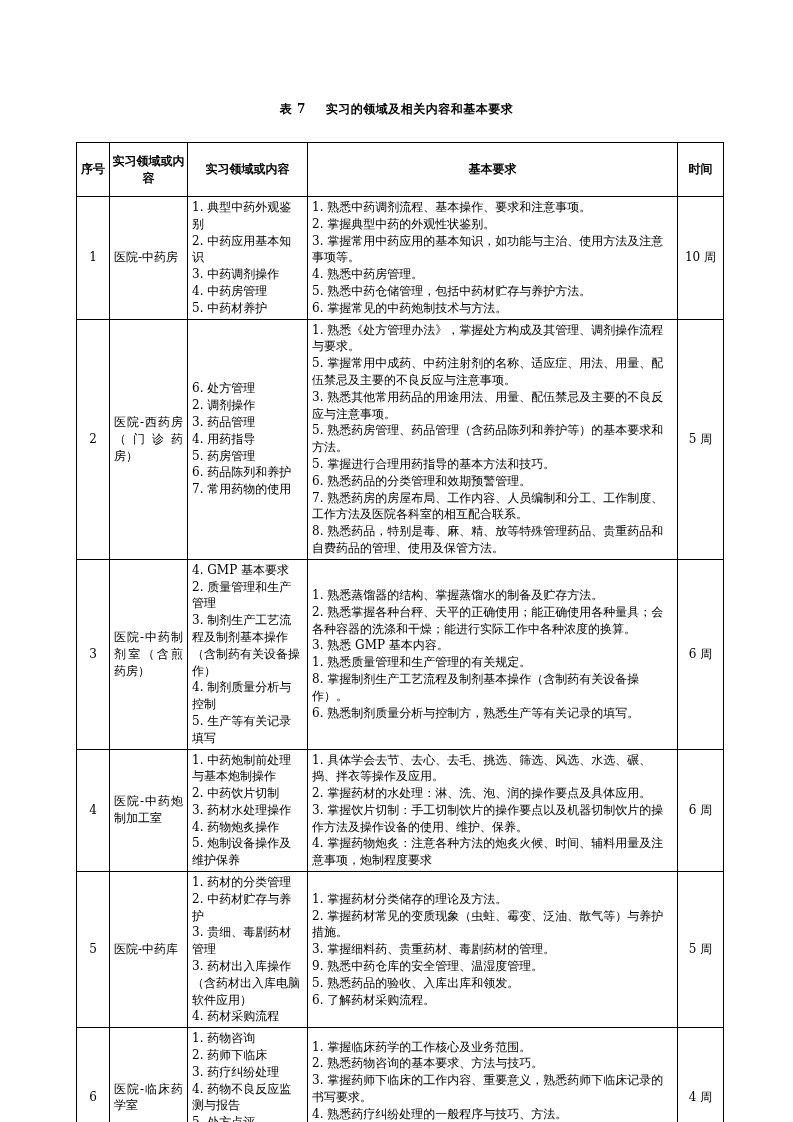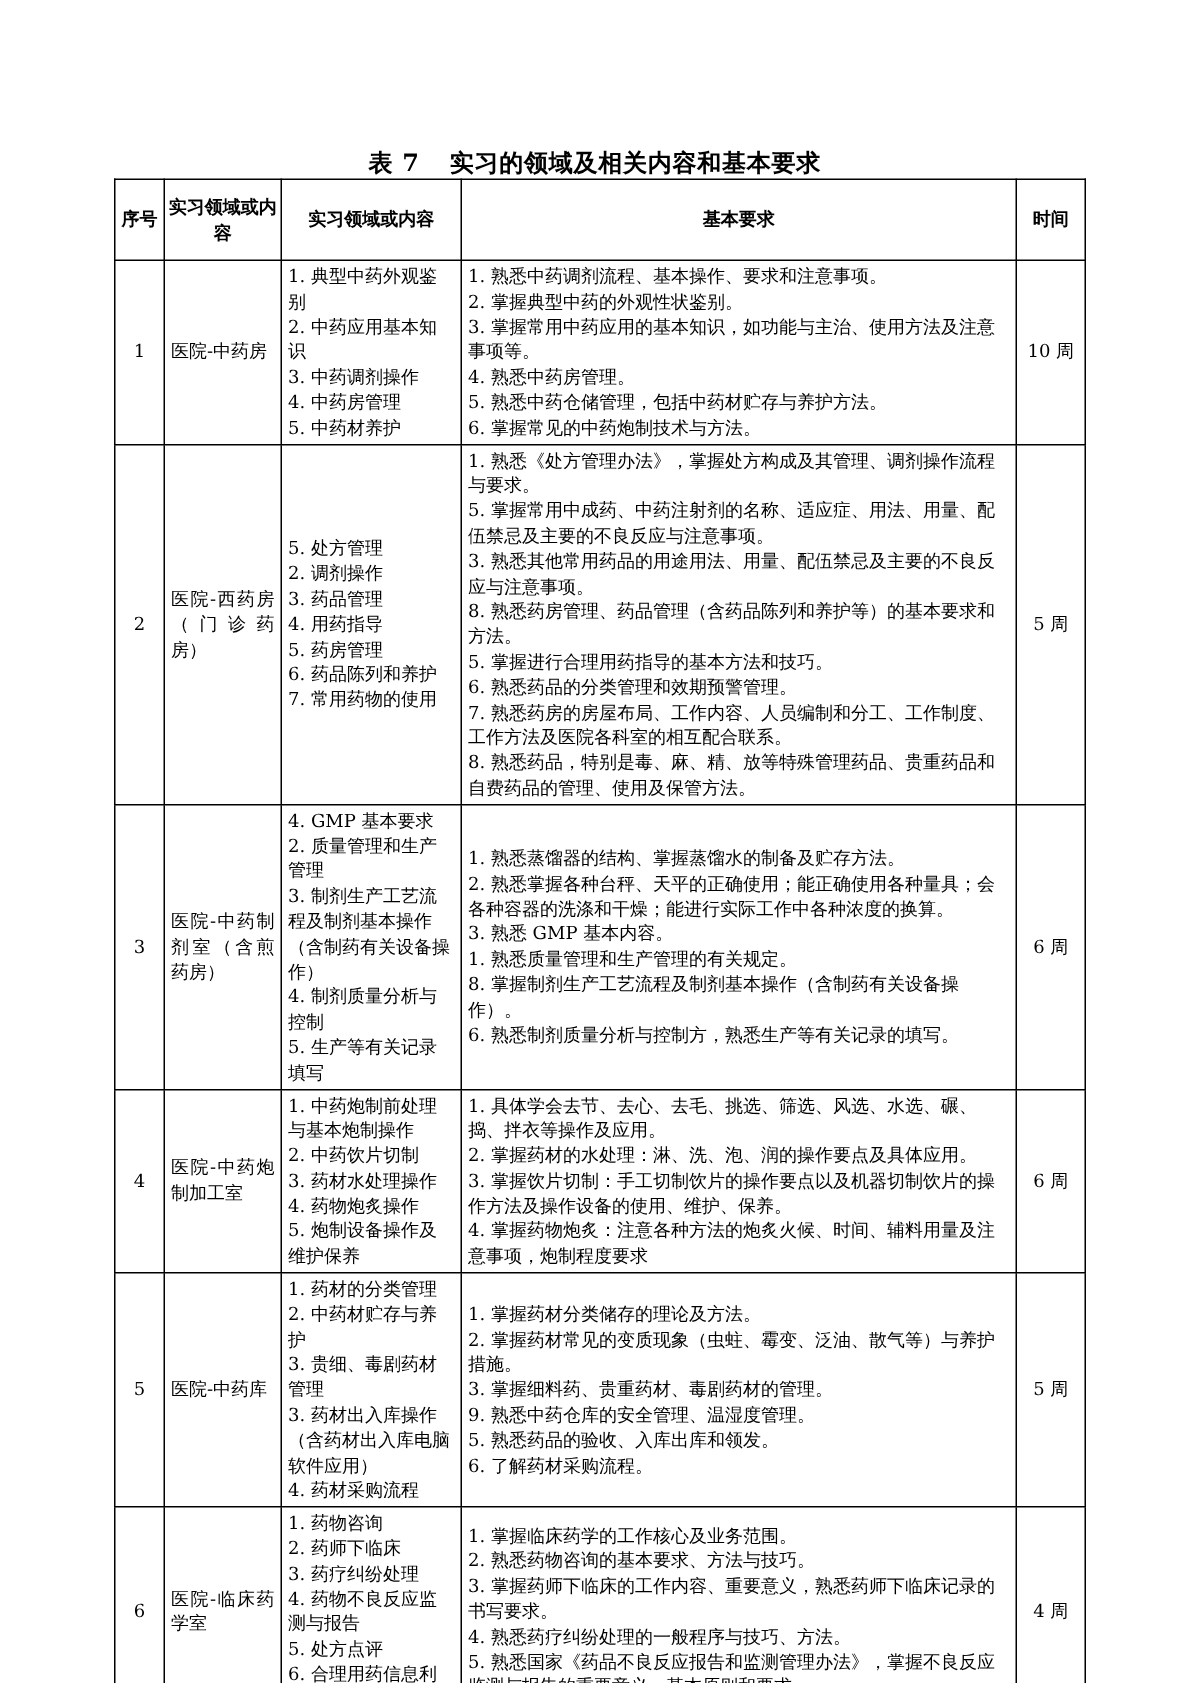--- a/index.html
+++ b/index.html
@@ -11,23 +11,23 @@
     color: #000;
     overflow: hidden;
   }
   .page {
     width: 793px; height: 1122px;
     padding-top: 99px;
   }
   .page-title {
     text-align: center;
     font-weight: bold;
-    font-size: 16px;
+    font-size: 12px;
     line-height: 20px;
-    margin-bottom: 0;
+    margin-bottom: 23px;
     letter-spacing: 0.5px;
   }
   .page-title .title-text { margin-left: 20px; }
   table.doc-table {
     border-collapse: collapse;
     table-layout: fixed;
     width: 647px;
     margin-left: 76px;
   }
   .doc-table col.c1 { width: 33px; }
@@ -110,33 +110,33 @@
         <div class="li">5. 熟悉中药仓储管理，包括中药材贮存与养护方法。</div>
         <div class="li">6. 掌握常见的中药炮制技术与方法。</div>
       </td>
       <td class="c-time">10 周</td>
     </tr>
 
     <tr class="r2">
       <td class="c-no">2</td>
       <td class="c-place">医院-西药房（门诊药房）</td>
       <td class="c-field">
-        <div class="li">5. 处方管理</div>
+        <div class="li">6. 处方管理</div>
         <div class="li">2. 调剂操作</div>
         <div class="li">3. 药品管理</div>
         <div class="li">4. 用药指导</div>
         <div class="li">5. 药房管理</div>
         <div class="li">6. 药品陈列和养护</div>
         <div class="li">7. 常用药物的使用</div>
       </td>
       <td class="c-req">
         <div class="li">1. 熟悉《处方管理办法》，掌握处方构成及其管理、调剂操作流程与要求。</div>
         <div class="li">5. 掌握常用中成药、中药注射剂的名称、适应症、用法、用量、配伍禁忌及主要的不良反应与注意事项。</div>
         <div class="li">3. 熟悉其他常用药品的用途用法、用量、配伍禁忌及主要的不良反应与注意事项。</div>
-        <div class="li">8. 熟悉药房管理、药品管理（含药品陈列和养护等）的基本要求和方法。</div>
+        <div class="li">5. 熟悉药房管理、药品管理（含药品陈列和养护等）的基本要求和方法。</div>
         <div class="li">5. 掌握进行合理用药指导的基本方法和技巧。</div>
         <div class="li">6. 熟悉药品的分类管理和效期预警管理。</div>
         <div class="li">7. 熟悉药房的房屋布局、工作内容、人员编制和分工、工作制度、工作方法及医院各科室的相互配合联系。</div>
         <div class="li">8. 熟悉药品，特别是毒、麻、精、放等特殊管理药品、贵重药品和自费药品的管理、使用及保管方法。</div>
       </td>
       <td class="c-time">5 周</td>
     </tr>
 
     <tr class="r3">
       <td class="c-no">3</td>

